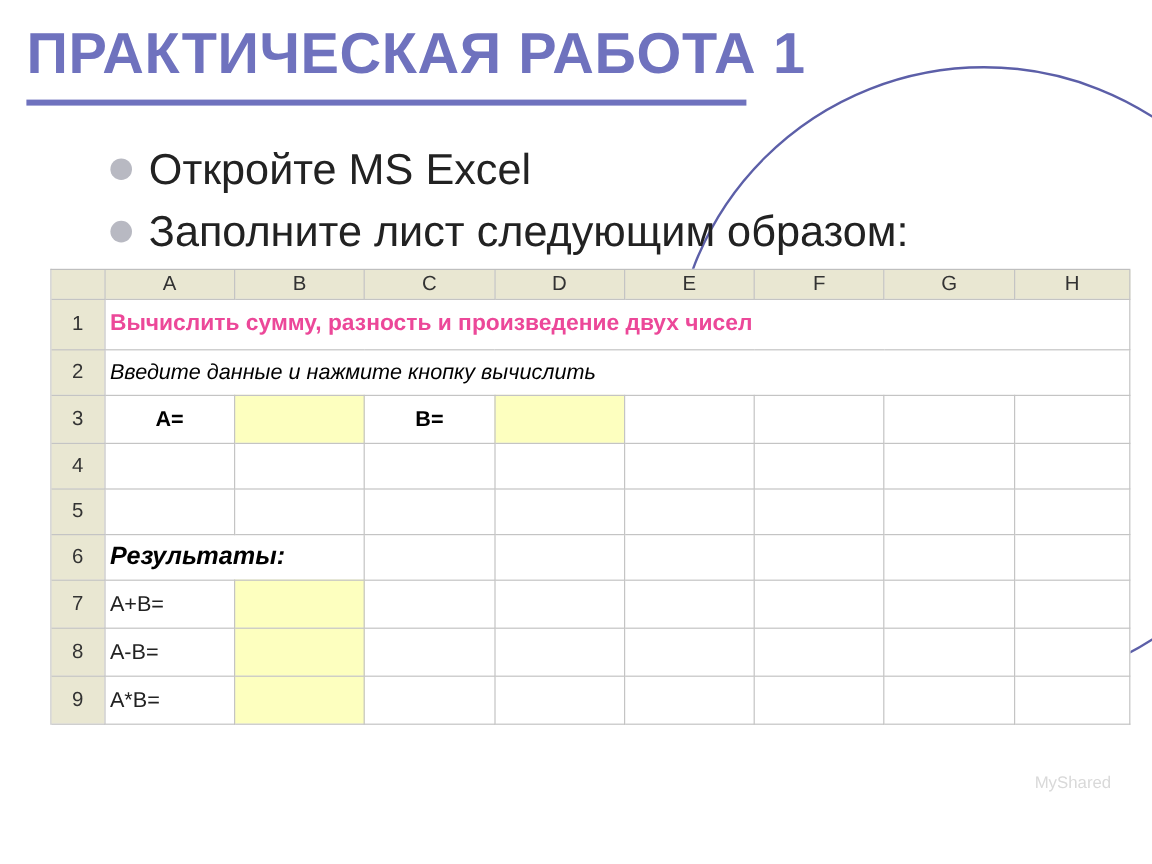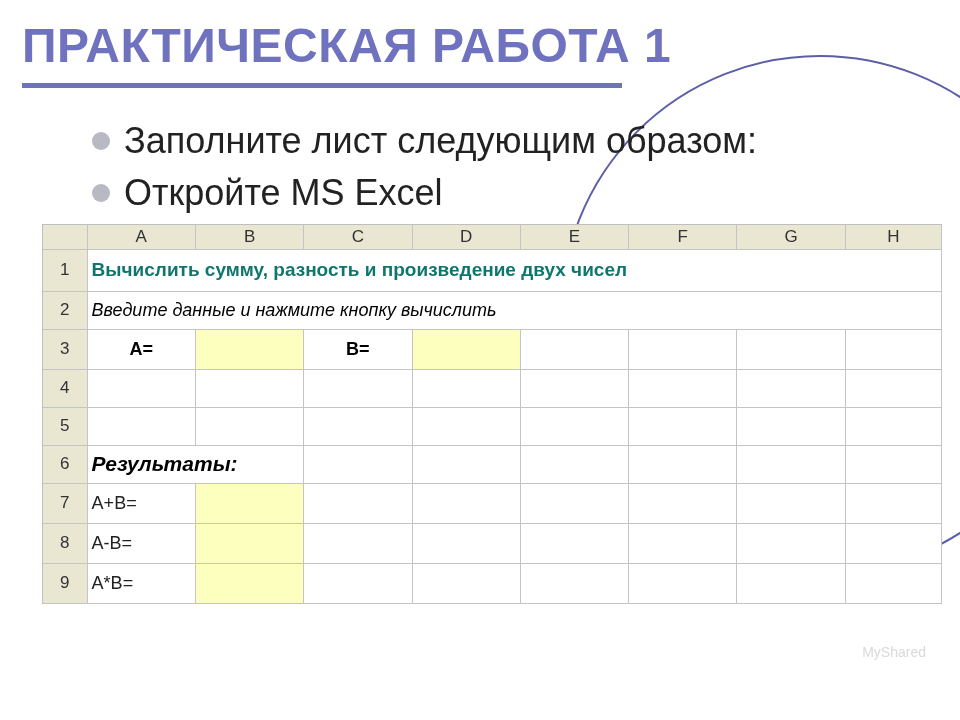--- a/index.html
+++ b/index.html
@@ -101,21 +101,21 @@
   }
   table.sheet tbody td:first-child {
     background: #e9e7d2;
     font-size: 17px;
     color: #333;
   }
   .row1 td:not(:first-child) { height: 36px; }
   .heading-cell {
     font-weight: bold;
     font-size: 19px;
-    color: #0f766e;
+    color: #ec4899;
   }
   .sub-cell {
     font-style: italic;
     font-weight: normal;
     font-size: 18px;
     margin-top: 19px;
   }
   .label-cell {
     font-weight: bold;
     text-align: center;
@@ -146,25 +146,25 @@
 
 <div class="slide">
   <div class="curve"></div>
 
   <div class="title">ПРАКТИЧЕСКАЯ РАБОТА 1</div>
   <div class="title-underline"></div>
 
   <div class="bullets">
     <div class="bullet">
       <span class="bullet-dot"></span>
-      <span>Заполните лист следующим образом:</span>
+      <span>Откройте MS Excel</span>
     </div>
     <div class="bullet">
       <span class="bullet-dot"></span>
-      <span>Откройте MS Excel</span>
+      <span>Заполните лист следующим образом:</span>
     </div>
   </div>
 
   <div class="excel-shot">
     <table class="sheet">
       <colgroup>
         <col style="width:44px">
         <col style="width:108px">
         <col style="width:108px">
         <col style="width:108px">

